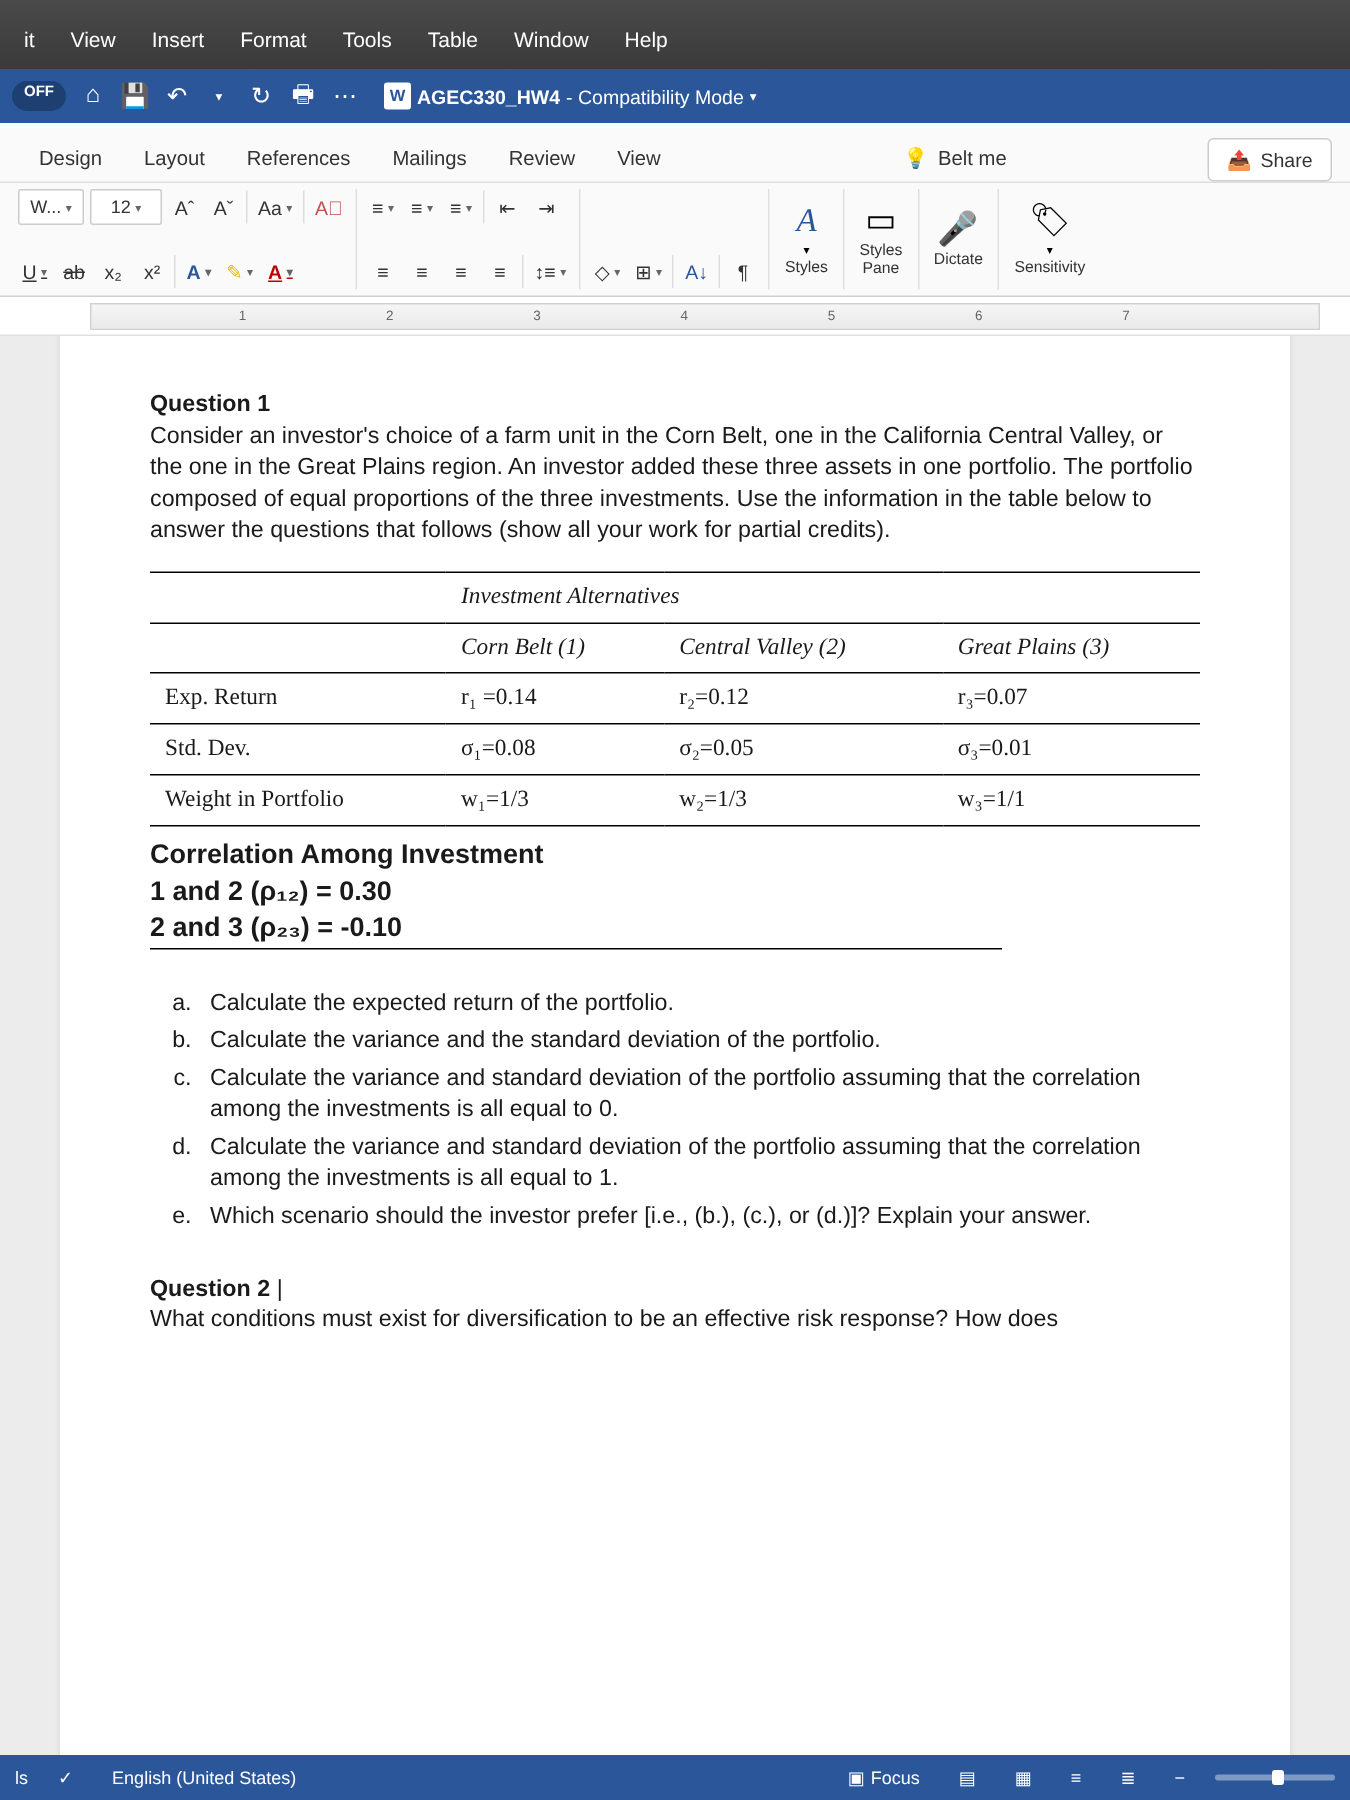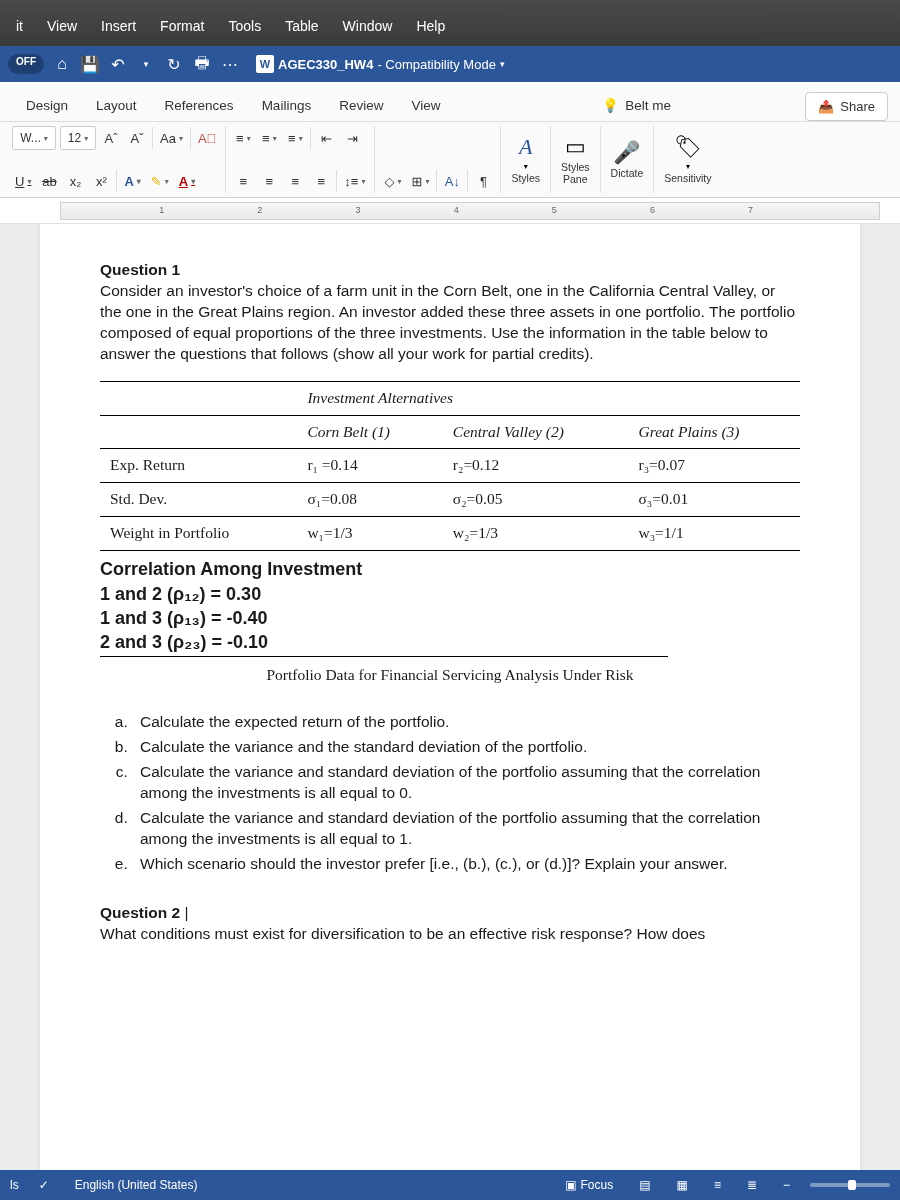--- a/index.html
+++ b/index.html
@@ -17,21 +17,21 @@
 .tab { padding: 8px 14px; font-size: 13.5px; color: #333; cursor: default; }
 .tellme { display: flex; align-items: center; gap: 6px; padding: 8px 14px; font-size: 13.5px; color: #333; }
 .share-btn { display: flex; align-items: center; gap: 6px; padding: 6px 12px; font-size: 13px; color: #333; border: 1px solid #ccc; border-radius: 4px; background: #fff; }
 .ribbon { background: #fafafa; height: 76px; display: flex; padding: 4px 6px; border-bottom: 1px solid #d0d0d0; }
 .ribbon-group { display: flex; flex-direction: column; justify-content: space-between; padding: 0 6px; border-right: 1px solid #e0e0e0; }
 .ribbon-row { display: flex; align-items: center; gap: 4px; }
 .ctrl { display: flex; align-items: center; justify-content: center; min-width: 22px; height: 24px; font-size: 13px; color: #333; padding: 0 3px; cursor: default; }
 .ctrl.box { border: 1px solid #ccc; background: #fff; border-radius: 2px; }
 .ctrl.drop::after { content: "▾"; font-size: 8px; margin-left: 3px; color: #666; }
 .font-name { width: 44px; font-size: 12px; }
-.font-size { width: 36px; font-size: 12px; justify-content: center; }
+.font-size { width: 48px; font-size: 12px; justify-content: center; }
 .ribbon-big { display: flex; flex-direction: column; align-items: center; justify-content: center; padding: 2px 10px; gap: 2px; border-right: 1px solid #e0e0e0; }
 .big-icon { font-size: 22px; }
 .big-label { font-size: 10.5px; color: #333; text-align: center; line-height: 1.1; }
 .ruler-area { background: #fff; height: 26px; position: relative; border-bottom: 1px solid #e0e0e0; }
 .ruler { position: absolute; left: 60px; right: 20px; top: 4px; height: 18px; background: linear-gradient(#f5f5f5,#eaeaea); border: 1px solid #d0d0d0; }
 .ruler-num { position: absolute; top: 2px; font-size: 9px; color: #666; }
 .doc-area { background: #ececec; height: calc(1200px - 46px - 36px - 40px - 76px - 26px - 30px); overflow: hidden; position: relative; }
 .page { background: #fff; margin: 0 auto; width: 820px; min-height: 1200px; padding: 30px 60px; box-shadow: 0 0 4px rgba(0,0,0,0.1); position: relative; top: -10px; }
 .q-body { font-family: "Times New Roman", Times, serif; font-size: 15.5px; color: #1a1a1a; line-height: 1.35; }
 .q-title { font-weight: 700; margin-top: 16px; }
@@ -225,25 +225,23 @@
           <td>w₁=1/3</td>
           <td>w₂=1/3</td>
           <td>w₃=1/1</td>
         </tr>
       </tbody>
         </table>
 
       <div class="correl-block">
         <div>Correlation Among Investment</div>
         <div>1 and 2 (ρ₁₂) = 0.30</div>
-        <div>1 and 3 (ρ₁₃) = -0.40</div>
         <div style="border-bottom:1px solid #000; display:inline-block; padding-bottom:2px; padding-right:400px">2 and 3 (ρ₂₃) = -0.10</div>
       </div>
 
-      <div class="caption">Portfolio Data for Financial Servicing Analysis Under Risk</div>
 
       <ol class="qlist" type="a">
         <li>Calculate the expected return of the portfolio.</li>
         <li>Calculate the variance and the standard deviation of the portfolio.</li>
         <li>Calculate the variance and standard deviation of the portfolio assuming that the correlation among the investments is all equal to 0.</li>
         <li>Calculate the variance and standard deviation of the portfolio assuming that the correlation among the investments is all equal to 1.</li>
         <li>Which scenario should the investor prefer [i.e., (b.), (c.), or (d.)]? Explain your answer.</li>
       </ol>
 
       <div class="q-title" style="margin-top:28px"><span>Question 2</span> <span style="font-weight:normal">|</span></div>

